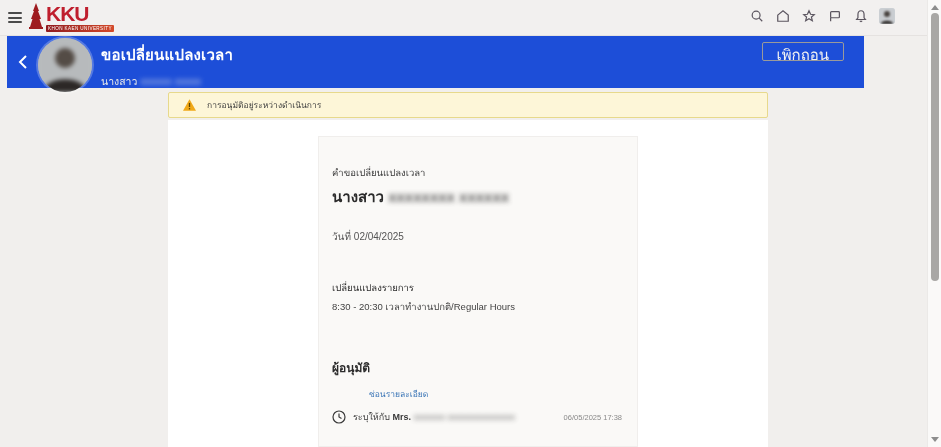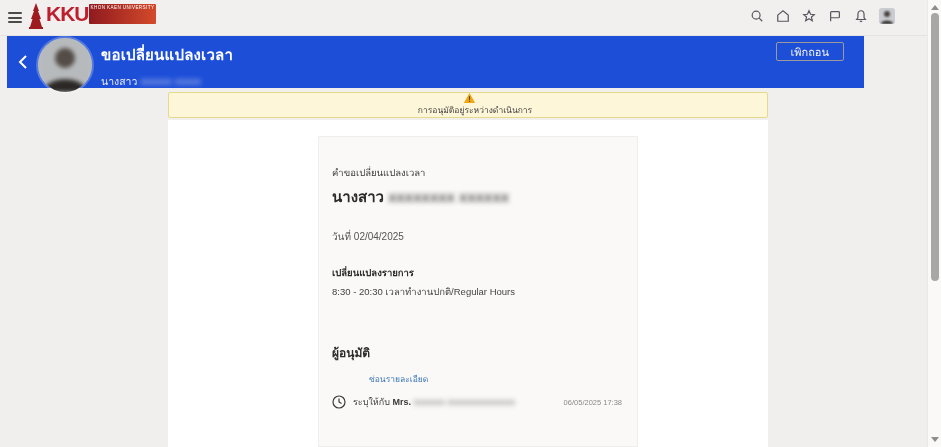--- a/index.html
+++ b/index.html
@@ -6,52 +6,52 @@
   html,body { width:941px; height:447px; overflow:hidden; }
   body { font-family:"Liberation Sans","DejaVu Sans",sans-serif; background:#f1efed; position:relative; }
   .stage { position:absolute; inset:0; width:941px; height:447px; }
 
   
   .topbar { position:absolute; left:0; top:0; width:927px; height:36px; background:#f2f0ef; border-bottom:1px solid #e5e2e0; }
   .hamburger { position:absolute; left:8px; top:12px; width:14px; height:11px; display:flex; flex-direction:column; justify-content:space-between; cursor:pointer; }
   .hamburger span { display:block; height:2px; background:#4a4a4a; border-radius:1px; }
   .brand { position:absolute; left:28px; top:3px; display:flex; align-items:flex-start; }
   .emblem { width:16px; height:26px; margin-right:2px; }
-  .brand-text { display:flex; }
+  .brand-text { display:flex; flex-direction:column; }
   .brand-kku { font-size:21px; line-height:21px; font-weight:bold; color:#bf1e2d; letter-spacing:-1px; }
   .brand-univ { font-size:4.6px; letter-spacing:.4px; color:#fff; background:linear-gradient(90deg,#8f1a1f,#d44a2a); padding:1px 2px; border-radius:1px; margin-top:1px; white-space:nowrap; }
   .top-icons { position:absolute; right:32px; top:8px; display:flex; gap:11px; align-items:center; }
   .tico { width:15px; height:15px; display:flex; align-items:center; justify-content:center; cursor:pointer; }
   .tico svg { stroke:#5c5660; fill:none; stroke-width:1.4; }
   .top-avatar { width:16px; height:16px; border-radius:3px; overflow:hidden; background:#cfd4d8; cursor:pointer; }
   .top-avatar svg { filter:blur(1px); }
 
   
   .darkbar { position:absolute; left:7px; top:36px; width:857px; height:52px; background:#1d4ed8; }
   .back-btn { position:absolute; left:8px; top:17px; width:18px; height:18px; cursor:pointer; }
   .hdr-avatar { position:absolute; left:31px; top:2px; width:54px; height:54px; border-radius:50%; overflow:hidden; background:#b9bcbf; box-shadow:0 0 0 2px rgba(255,255,255,.25); }
   .hdr-avatar svg { filter:blur(2px); }
   .hdr-text { position:absolute; left:94px; top:7px; }
   .hdr-title { color:#ffffff; font-size:15px; font-weight:bold; letter-spacing:.2px; }
   .hdr-sub { color:#e8e8e8; font-size:10.5px; margin-top:6px; }
   .redact { filter:blur(2.5px); opacity:.75; user-select:none; }
-  .hdr-btn { position:absolute; right:20px; top:6px; height:19px; padding:0 14px; background:transparent; border:1px solid #9a9a9a; border-radius:2px; color:#f2f2f2; font-size:11px; font-family:inherit; cursor:pointer; }
-
-  
-  .alert { position:absolute; left:168px; top:92px; width:600px; height:26px; background:#fdf6d8; border:1px solid #e7d98c; border-radius:2px; display:flex; align-items:center; padding-left:14px;flex-direction:column; }
+  .hdr-btn { position:absolute; right:20px; top:6px; height:19px; padding:0 14px; background:transparent; border:1px solid #9a9a9a; border-radius:2px; color:#f2f2f2; font-size:15px; font-family:inherit; cursor:pointer; }
+
+  
+  .alert { position:absolute; left:168px; top:92px; width:600px; height:26px; background:#fdf6d8; border:1px solid #e7d98c; border-radius:2px; display:flex; align-items:center; padding-left:14px; }
   .alert-icon { width:13px; height:12px; margin-right:11px; }
   .alert-msg { font-size:8.5px; color:#3c3c3c; }
 
   
   .panel { position:absolute; left:168px; top:120px; width:600px; height:327px; background:#ffffff; }
   .card { position:absolute; left:150px; top:16px; width:320px; height:311px; background:#faf9f7; border:1px solid #f0eeec; padding:28px 13px 0 13px; }
   .req-label { font-size:9.5px; color:#3a3a3a; }
   .person { font-size:15px; font-weight:bold; color:#2b2b2b; margin-top:5px; }
   .date { font-size:10px; color:#555; margin-top:20px; }
-  .sec-title { font-size:9.5px; font-weight:bold; color:#2b2b2b; margin-top:21px; }
+  .sec-title { font-size:9.5px; font-weight:normal; color:#2b2b2b; margin-top:36px; }
   .schedule { font-size:9.5px; color:#444; margin-top:4px; }
 
   .cmp-table { margin-top:9px; border-top:1px solid #e6e4e1; font-size:9px; color:#444; }
   .cmp-row { display:grid; grid-template-columns:90px 88px 1fr; align-items:center; }
   .cmp-head { border-bottom:1px solid #e6e4e1; padding:7px 0; color:#3c3c3c; }
   .cmp-body { padding:7px 0 2px 0; }
   .cmp-row + .cmp-row.body-row { margin-top:7px; }
 
   .appr-title { font-size:12px; font-weight:bold; color:#2b2b2b; margin-top:44px; }
   .details-link { display:inline-block; margin-left:37px; margin-top:10px; font-size:8.5px; color:#3773b5; cursor:pointer; text-decoration:none; }

